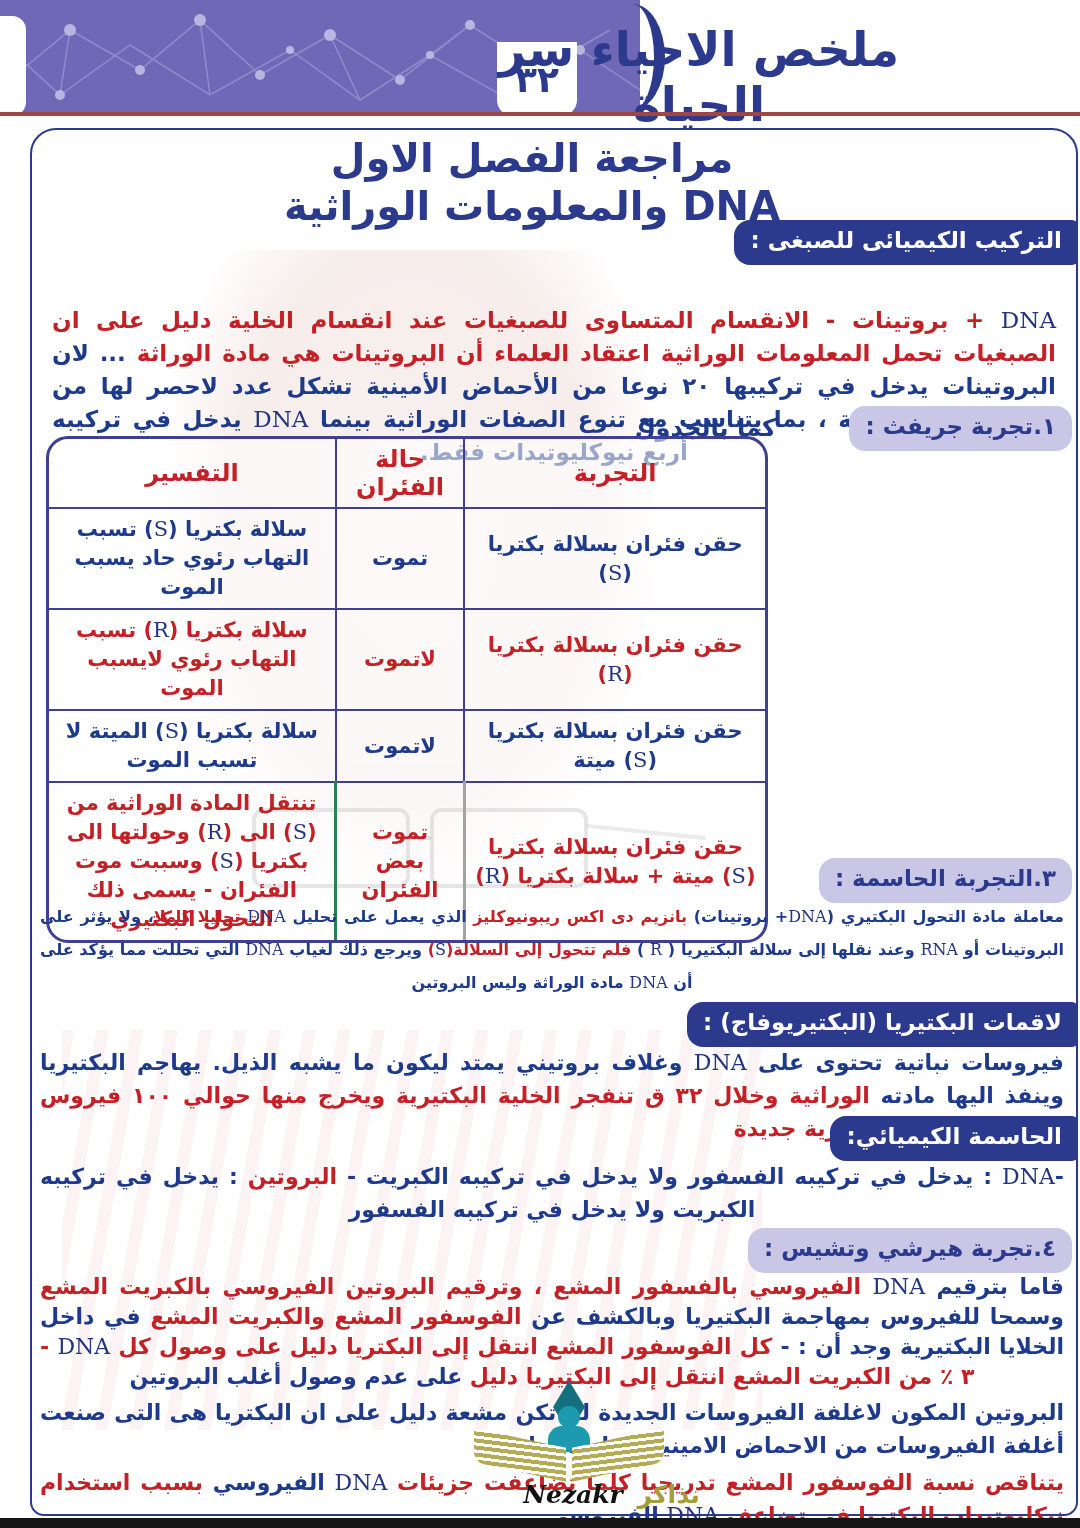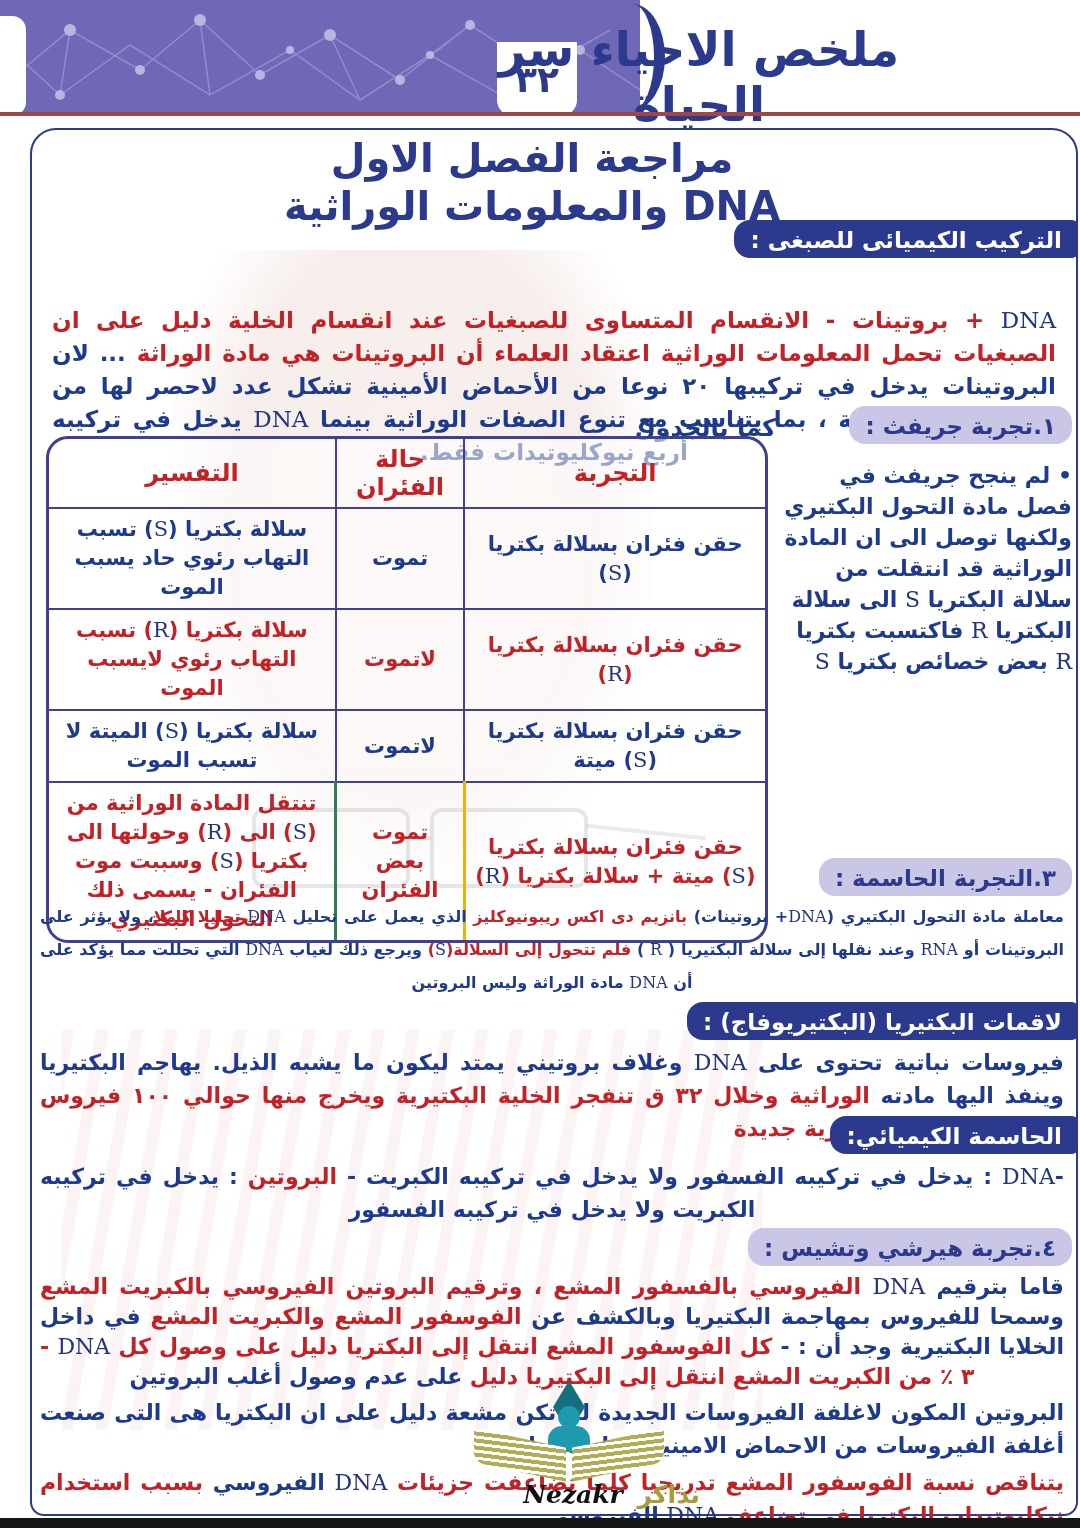--- a/index.html
+++ b/index.html
@@ -26,21 +26,21 @@
     background:radial-gradient(ellipse at 50% 42%,#f4e9e5 0%,#f1e3df 55%,rgba(241,227,223,0) 76%);}
   .p-hair{position:absolute;left:150px;top:0;width:400px;height:180px;
     background:radial-gradient(ellipse at 50% 100%,#e6e1e0 0%,rgba(230,225,224,0) 70%);}
   .p-glass{position:absolute;width:150px;height:72px;border:4px solid rgba(70,70,82,.5);border-radius:12px;top:558px;background:rgba(255,255,255,.15);}
   .p-glass.gl{left:190px;} .p-glass.gr{left:368px;}
   .p-bridge{position:absolute;left:340px;top:586px;width:30px;height:4px;background:rgba(70,70,82,.5);}
   .p-temple{position:absolute;left:524px;top:580px;width:120px;height:4px;background:rgba(70,70,82,.4);transform:rotate(6deg);}
   .p-shirt{position:absolute;left:0;top:780px;width:700px;height:400px;
     background:repeating-linear-gradient(100deg,rgba(238,196,202,.35) 0 12px,rgba(255,255,255,0) 12px 34px);}
   
-  .badge{position:absolute;font-weight:bold;font-size:23px;line-height:1.2;padding:7px 16px 3px;white-space:nowrap;}
+  .badge{position:absolute;font-weight:bold;font-size:23px;line-height:1.2;padding:7px 16px 10px;white-space:nowrap;}
   .badge.dark{background:#2c3a8e;color:#fff;border-radius:16px 6px 6px 16px;right:-2px;}
   .badge.light{background:#c9c6e6;color:#2c3a8e;border-radius:16px;right:4px;}
   .title1,.title2{position:absolute;left:170px;width:660px;text-align:center;color:#2c3a8e;font-weight:bold;font-size:40px;line-height:48px;}
   .title1{top:4px;} .title2{top:52px;}
   
   .para{position:absolute;direction:rtl;text-align:justify;font-weight:bold;color:#1e3a8c;}
   .c-red{color:#c42127;} .c-blue{color:#1e3a8c;}
   .lat{font-family:"DejaVu Serif",serif;color:#23357e;font-weight:normal;}
   .last-center{text-align-last:center;} .last-right{text-align-last:right;}
   .p-chem{top:142px;left:20px;width:1004px;font-size:23px;line-height:33px;margin-top:32px;}
@@ -56,21 +56,21 @@
   .p-concl-blue{top:1266px;left:8px;width:1024px;font-size:22px;line-height:33px;}
   .p-concl-red{top:1336px;left:8px;width:1024px;font-size:22px;line-height:33px;}
   
   .table-wrap{position:absolute;left:14px;top:306px;width:716px;border:3px solid #3f3f94;border-radius:22px;overflow:hidden;background:rgba(255,255,255,.55);}
   table{width:100%;border-collapse:collapse;direction:rtl;table-layout:fixed;border:hidden;}
   col.c-exp{width:300px;} col.c-state{width:128px;} col.c-expl{width:286px;}
   th{color:#c42127;font-size:24px;font-weight:bold;border:2px solid #3f3f94;padding:6px 4px;height:38px;}
   td{color:#1e3a8c;font-weight:bold;font-size:21px;text-align:center;border:2px solid #3f3f94;padding:6px 8px;line-height:29px;}
   tr.row-red td{color:#c42127;}
   tr.r1 td{height:64px;} tr.r2 td{height:66px;} tr.r3 td{height:58px;} tr.r4 td{height:124px;}
-  tr.row-last td:nth-child(2){border-left:3px solid #2f8050;border-right:3px solid #eab308;}
+  tr.row-last td:nth-child(2){border-left:3px solid #2f8050;border-right:3px solid #a3a3a3;}
   
   .logo{position:absolute;left:408px;top:1262px;width:260px;text-align:right;}
   .logo-art{position:relative;width:200px;height:86px;margin:0 auto;}
   .lg-cap{position:absolute;left:84px;top:0;width:30px;height:30px;background:#14707f;transform:rotate(45deg) skew(14deg,14deg);}
   .lg-head{position:absolute;left:88px;top:14px;width:22px;height:22px;border-radius:50%;background:#1e9ab0;}
   .lg-body{position:absolute;left:78px;top:34px;width:42px;height:26px;border-radius:14px 14px 4px 4px;background:#1e9ab0;}
   .lg-wing{position:absolute;top:46px;width:92px;height:34px;background:linear-gradient(#cfc77b,#a59d47);}
   .lg-wing.wl{left:4px;transform:skewY(12deg);border-radius:4px 0 0 10px;
     background-image:repeating-linear-gradient(175deg,#fff 0 3px,#b4ac55 3px 7px);}
   .lg-wing.wr{left:102px;transform:skewY(-12deg);border-radius:0 4px 10px 0;
@@ -168,21 +168,20 @@
           </tr>
           <tr class="row-red r4 row-last">
             <td>حقن فئران بسلالة بكتريا (<span class="lat">S</span>) ميتة + سلالة بكتريا (<span class="lat">R</span>)</td>
             <td>تموت بعض الفئران</td>
             <td>تنتقل المادة الوراثية من (<span class="lat">S</span>) الى (<span class="lat">R</span>) وحولتها الى بكتريا (<span class="lat">S</span>) وسببت موت الفئران - يسمى ذلك التحول البكتيري</td>
           </tr>
         </tbody>
     </table>
   </div>
 
-  <div class="side-p side-griffith">لم ينجح جريفث في فصل مادة التحول البكتيري ولكنها توصل الى ان المادة الوراثية قد انتقلت من سلالة البكتريا <span class="lat">S</span> الى سلالة البكتريا <span class="lat">R</span> فاكتسبت بكتريا <span class="lat">R</span> بعض خصائص بكتريا <span class="lat">S</span></div>
 
 
   <div class="badge light" style="top:728px;">٣.التجربة الحاسمة :</div>
   <div class="para p-decisive last-center"><span class="c-blue">معاملة مادة التحول البكتيري (</span><span class="lat">DNA</span><span class="c-blue">+ بروتينات) </span><span class="c-red">بانزيم دى اكس ريبونيوكليز </span><span class="c-blue">الذي يعمل على تحليل </span><span class="lat">DNA</span><span class="c-blue"> </span><span class="c-red">تحليلا كاملا</span><span class="c-blue">، ولا يؤثر على البروتينات أو </span><span class="lat">RNA</span><span class="c-blue"> وعند نقلها إلى سلالة البكتيريا ( <span class="lat">R</span> ) </span><span class="c-red">فلم تتحول إلى السلالة(<span class="lat">S</span>) </span><span class="c-blue">ويرجع ذلك لغياب </span><span class="lat">DNA</span><span class="c-blue"> التي تحللت مما يؤكد على أن </span><span class="lat">DNA</span><span class="c-blue"> مادة الوراثة وليس البروتين</span></div>
 
   <div class="badge dark" style="top:872px;">لاقمات البكتيريا (البكتيريوفاج) :</div>
   <div class="para p-phage"><span class="c-blue">فيروسات نباتية تحتوى على </span><span class="lat">DNA</span><span class="c-blue"> وغلاف بروتيني يمتد ليكون ما يشبه الذيل. يهاجم البكتيريا وينفذ اليها مادته </span><span class="c-red">الوراثية وخلال ٣٢ ق تنفجر الخلية البكتيرية ويخرج منها حوالي ١٠٠ فيروس جديد تهاجم خلايا بكتيرية جديدة</span></div>
 
   <div class="badge dark" style="top:986px;">الحاسمة الكيميائي:</div>
   <div class="para p-chemical last-center"><span class="c-blue">-</span><span class="lat">DNA</span><span class="c-blue"> : يدخل في تركيبه الفسفور ولا يدخل في تركيبه الكبريت - </span><span class="c-red">البروتين</span><span class="c-blue"> : يدخل في تركيبه الكبريت ولا يدخل في تركيبه الفسفور</span></div>

